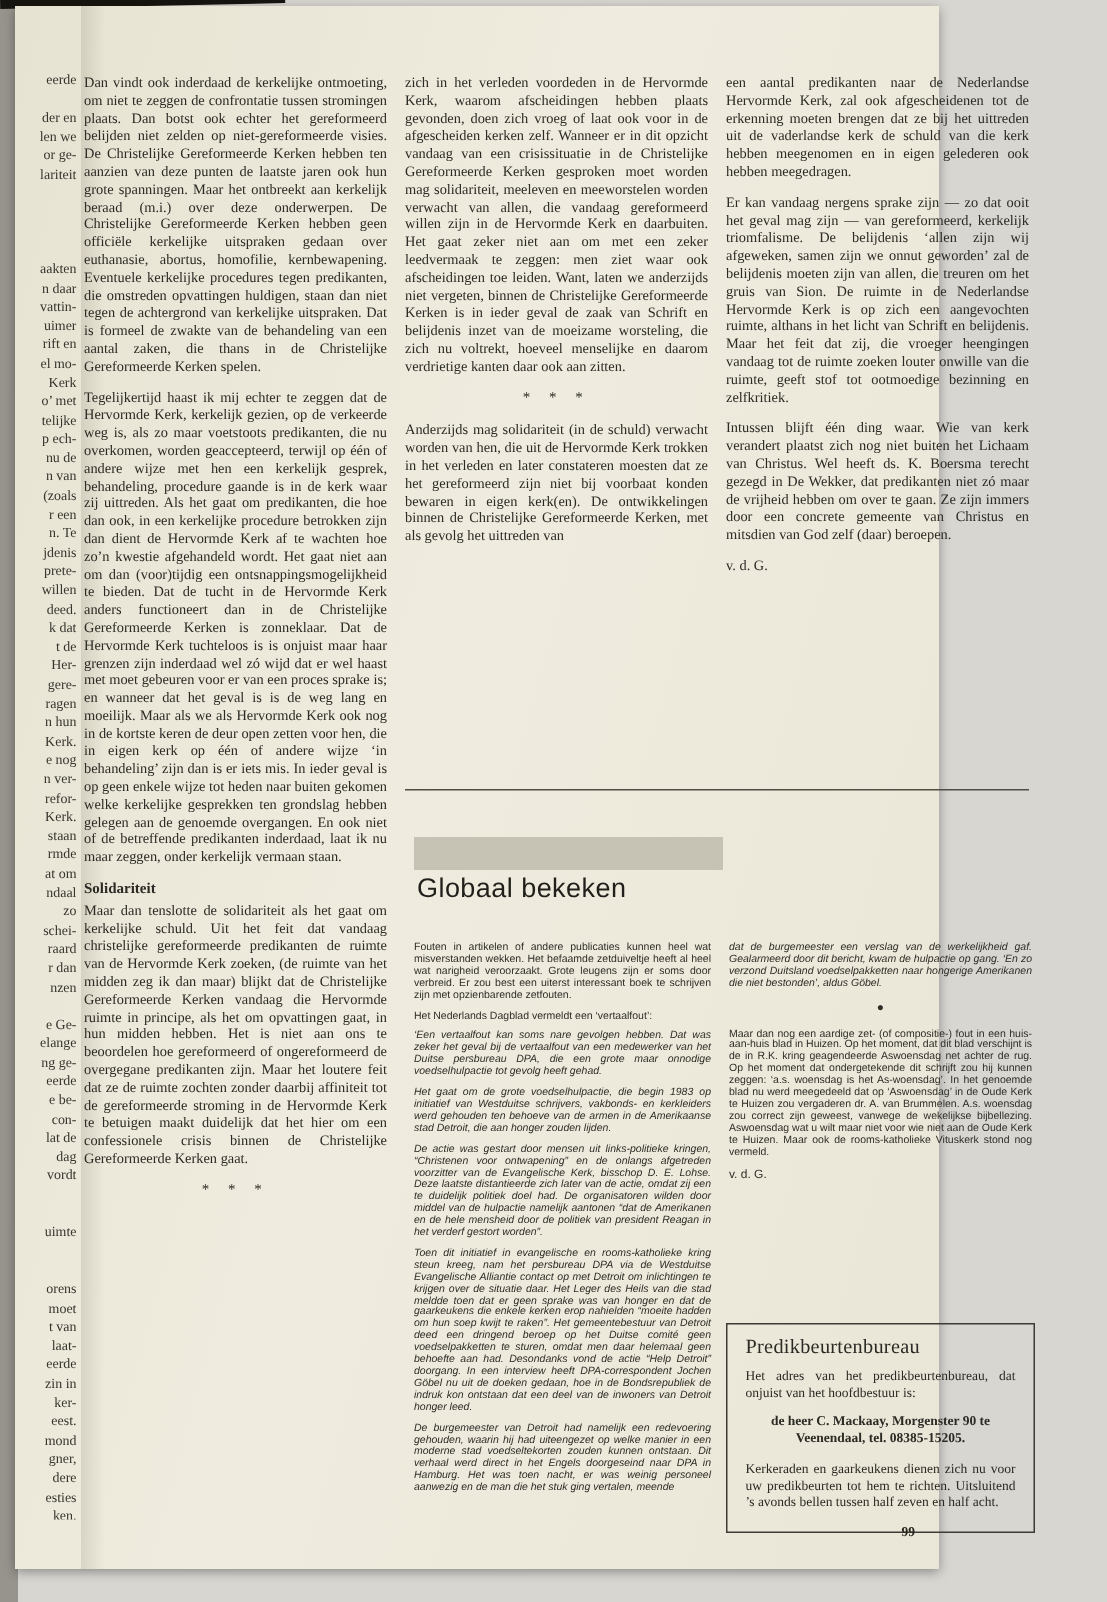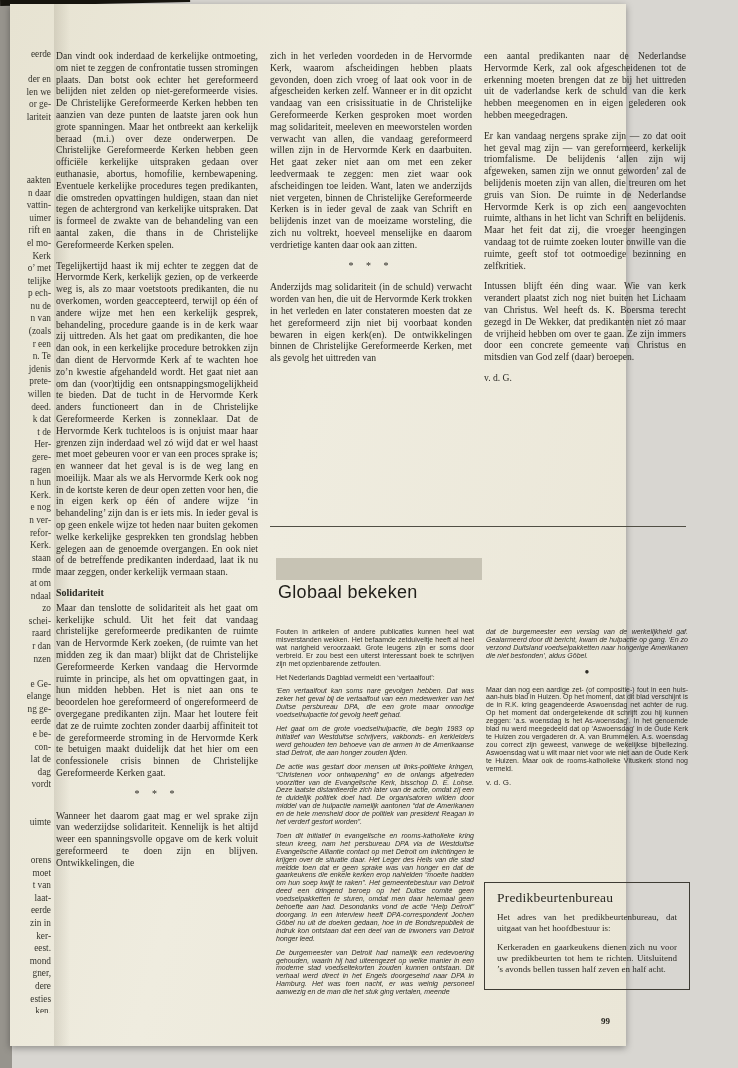--- a/index.html
+++ b/index.html
@@ -171,21 +171,20 @@
 esties
 ken.</div>
   <div class="gutter-shadow"></div>
 
   <div class="col col1">
     <p>Dan vindt ook inderdaad de kerkelijke ontmoeting, om niet te zeggen de confrontatie tussen stromingen plaats. Dan botst ook echter het gereformeerd belijden niet zelden op niet-gereformeerde visies. De Christelijke Gereformeerde Kerken hebben ten aanzien van deze punten de laatste jaren ook hun grote spanningen. Maar het ontbreekt aan kerkelijk beraad (m.i.) over deze onderwerpen. De Christelijke Gereformeerde Kerken hebben geen officiële kerkelijke uitspraken gedaan over euthanasie, abortus, homofilie, kernbewapening. Eventuele kerkelijke procedures tegen predikanten, die omstreden opvattingen huldigen, staan dan niet tegen de achtergrond van kerkelijke uitspraken. Dat is formeel de zwakte van de behandeling van een aantal zaken, die thans in de Christelijke Gereformeerde Kerken spelen.</p>
     <p>Tegelijkertijd haast ik mij echter te zeggen dat de Hervormde Kerk, kerkelijk gezien, op de verkeerde weg is, als zo maar voetstoots predikanten, die nu overkomen, worden geaccepteerd, terwijl op één of andere wijze met hen een kerkelijk gesprek, behandeling, procedure gaande is in de kerk waar zij uittreden. Als het gaat om predikanten, die hoe dan ook, in een kerkelijke procedure betrokken zijn dan dient de Hervormde Kerk af te wachten hoe zo’n kwestie afgehandeld wordt. Het gaat niet aan om dan (voor)tijdig een ontsnappingsmogelijkheid te bieden. Dat de tucht in de Hervormde Kerk anders functioneert dan in de Christelijke Gereformeerde Kerken is zonneklaar. Dat de Hervormde Kerk tuchteloos is is onjuist maar haar grenzen zijn inderdaad wel zó wijd dat er wel haast met moet gebeuren voor er van een proces sprake is; en wanneer dat het geval is is de weg lang en moeilijk. Maar als we als Hervormde Kerk ook nog in de kortste keren de deur open zetten voor hen, die in eigen kerk op één of andere wijze ‘in behandeling’ zijn dan is er iets mis. In ieder geval is op geen enkele wijze tot heden naar buiten gekomen welke kerkelijke gesprekken ten grondslag hebben gelegen aan de genoemde overgangen. En ook niet of de betreffende predikanten inderdaad, laat ik nu maar zeggen, onder kerkelijk vermaan staan.</p>
     <h3>Solidariteit</h3>
     <p>Maar dan tenslotte de solidariteit als het gaat om kerkelijke schuld. Uit het feit dat vandaag christelijke gereformeerde predikanten de ruimte van de Hervormde Kerk zoeken, (de ruimte van het midden zeg ik dan maar) blijkt dat de Christelijke Gereformeerde Kerken vandaag die Hervormde ruimte in principe, als het om opvattingen gaat, in hun midden hebben. Het is niet aan ons te beoordelen hoe gereformeerd of ongereformeerd de overgegane predikanten zijn. Maar het loutere feit dat ze de ruimte zochten zonder daarbij affiniteit tot de gereformeerde stroming in de Hervormde Kerk te betuigen maakt duidelijk dat het hier om een confessionele crisis binnen de Christelijke Gereformeerde Kerken gaat.</p>
     <div class="sep">* * *</div>
-    <p>Wanneer het daarom gaat mag er wel sprake zijn van wederzijdse solidariteit. Kennelijk is het altijd weer een spanningsvolle opgave om de kerk voluit gereformeerd te doen zijn en blijven. Ontwikkelingen, die</p>
   </div>
 
   <div class="col col2">
     <p>zich in het verleden voordeden in de Hervormde Kerk, waarom afscheidingen hebben plaats gevonden, doen zich vroeg of laat ook voor in de afgescheiden kerken zelf. Wanneer er in dit opzicht vandaag van een crisissituatie in de Christelijke Gereformeerde Kerken gesproken moet worden mag solidariteit, meeleven en meeworstelen worden verwacht van allen, die vandaag gereformeerd willen zijn in de Hervormde Kerk en daarbuiten. Het gaat zeker niet aan om met een zeker leedvermaak te zeggen: men ziet waar ook afscheidingen toe leiden. Want, laten we anderzijds niet vergeten, binnen de Christelijke Gereformeerde Kerken is in ieder geval de zaak van Schrift en belijdenis inzet van de moeizame worsteling, die zich nu voltrekt, hoeveel menselijke en daarom verdrietige kanten daar ook aan zitten.</p>
     <div class="sep">* * *</div>
     <p>Anderzijds mag solidariteit (in de schuld) verwacht worden van hen, die uit de Hervormde Kerk trokken in het verleden en later constateren moesten dat ze het gereformeerd zijn niet bij voorbaat konden bewaren in eigen kerk(en). De ontwikkelingen binnen de Christelijke Gereformeerde Kerken, met als gevolg het uittreden van</p>
   </div>
 
   <div class="col col3">
     <p>een aantal predikanten naar de Nederlandse Hervormde Kerk, zal ook afgescheidenen tot de erkenning moeten brengen dat ze bij het uittreden uit de vaderlandse kerk de schuld van die kerk hebben meegenomen en in eigen gelederen ook hebben meegedragen.</p>
@@ -211,19 +210,20 @@
 
   <div class="gb-col gb-right">
     <p class="gb-q">dat de burgemeester een verslag van de werkelijkheid gaf. Gealarmeerd door dit bericht, kwam de hulpactie op gang. ‘En zo verzond Duitsland voedselpakketten naar hongerige Amerikanen die niet bestonden’, aldus Göbel.</p>
     <div class="gb-bullet">●</div>
     <p>Maar dan nog een aardige zet- (of compositie-) fout in een huis-aan-huis blad in Huizen. Op het moment, dat dit blad verschijnt is de in R.K. kring geagendeerde Aswoensdag net achter de rug. Op het moment dat ondergetekende dit schrijft zou hij kunnen zeggen: ‘a.s. woensdag is het As-woensdag’. In het genoemde blad nu werd meegedeeld dat op ‘Aswoensdag’ in de Oude Kerk te Huizen zou vergaderen dr. A. van Brummelen. A.s. woensdag zou correct zijn geweest, vanwege de wekelijkse bijbellezing. Aswoensdag wat u wilt maar niet voor wie niet aan de Oude Kerk te Huizen. Maar ook de rooms-katholieke Vituskerk stond nog vermeld.</p>
     <div class="sig">v. d. G.</div>
   </div>
 
   <div class="bureau">
     <h3>Predikbeurtenbureau</h3>
-    <p>Het adres van het predikbeurtenbureau, dat uitgaat van het hoofdbestuur is:</p>
+    <p>Het adres van het predikbeurtenbureau, dat onjuist van het hoofdbestuur is:</p>
+    <p class="addr">de heer C. Mackaay, Morgenster 90 te Veenendaal, tel. 08385-15205.</p>
     <p>Kerkeraden en gaarkeukens dienen zich nu voor uw predikbeurten tot hem te richten. Uitsluitend ’s avonds bellen tussen half zeven en half acht.</p>
   </div>
 
   <div class="pagenum">99</div>
 
 </div>
 
 </body></html>

